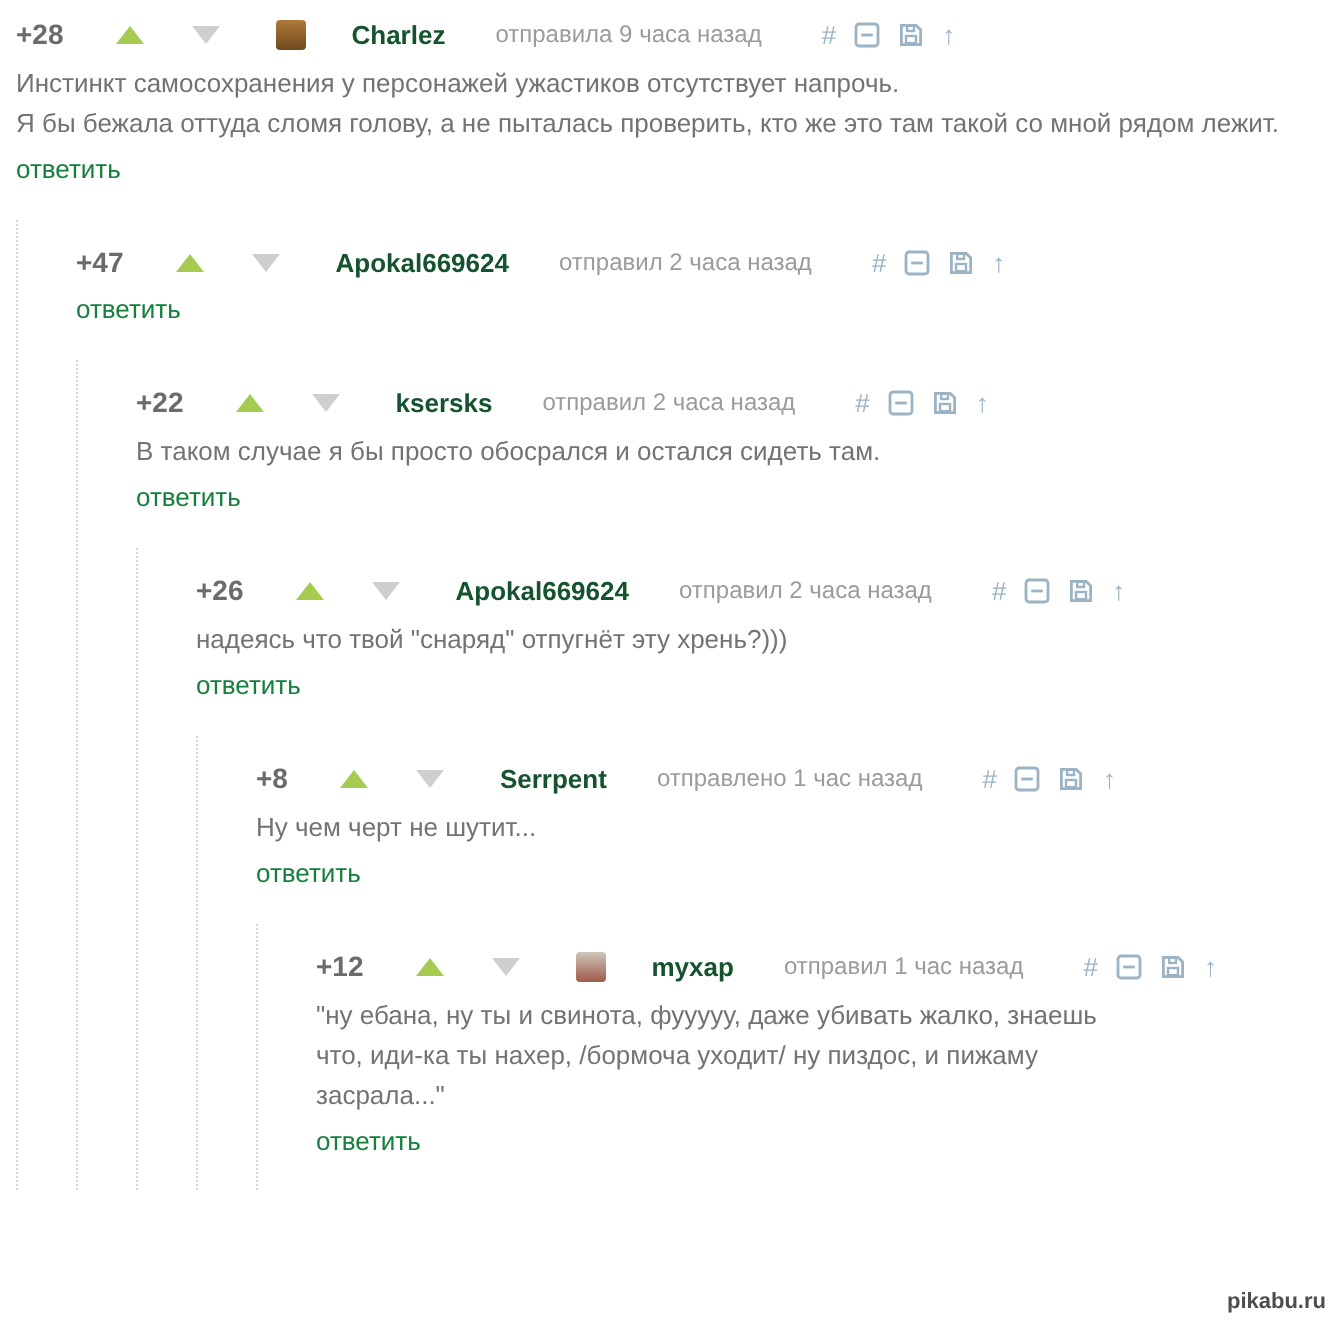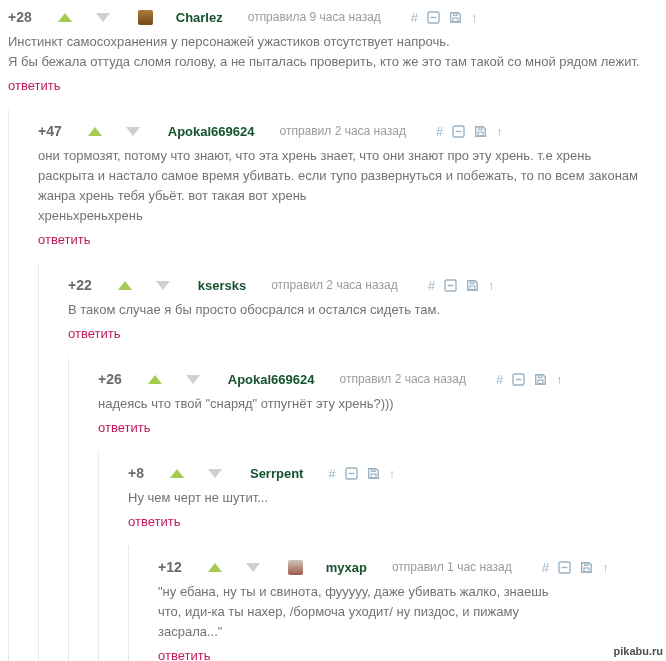--- a/index.html
+++ b/index.html
@@ -16,21 +16,21 @@
   .arrow{width:0;height:0;display:inline-block;cursor:pointer;}
   .arrow.up{border-left:7px solid transparent;border-right:7px solid transparent;border-bottom:9px solid #a5cb51;margin-right:8px;}
   .arrow.down{border-left:7px solid transparent;border-right:7px solid transparent;border-top:9px solid #cfcfcf;margin-right:12px;}
   .avatar{width:15px;height:15px;border-radius:2px;display:inline-block;margin-right:7px;flex:0 0 auto;}
   .username{font-size:13px;font-weight:bold;color:#14532d;margin-right:9px;cursor:pointer;}
   .meta{font-size:12px;color:#9b9b9b;margin-right:14px;}
   .actions{display:inline-flex;align-items:center;}
   .act{color:#9cb3c4;font-size:13px;margin-right:9px;cursor:pointer;display:inline-flex;align-items:center;line-height:1;}
   .act svg{display:block;}
   .c-body{font-size:13px;line-height:20px;color:#737373;margin-bottom:4px;white-space:pre-line;}
-  .c-reply{font-size:13px;line-height:15px;color:#be185d;display:inline-block;cursor:pointer;text-decoration:none;}
+  .c-reply{font-size:13px;line-height:15px;color:#15803d;display:inline-block;cursor:pointer;text-decoration:none;}
   .children{margin-top:16px;padding-top:12px;padding-left:29px;border-left:1px dotted #d3d3d3;}
   
   .children .children .children .children .children > .comment{padding-bottom:15px;}
   #watermark{
     position:absolute;right:3px;bottom:4px;
     font-size:11px;font-weight:bold;color:#4e4e4e;
     text-shadow:-1px -1px 0 #fff,1px -1px 0 #fff,-1px 1px 0 #fff,1px 1px 0 #fff,0 1px 0 #fff,0 -1px 0 #fff,1px 0 0 #fff,-1px 0 0 #fff;
   }
 </style>
 </head>
@@ -86,24 +86,20 @@
         <span class="act">
           <svg width="13" height="13" viewBox="0 0 13 13">
             <path d="M1.7 1.7 h7.4 l2.2 2.2 v7.4 h-9.6 z" fill="none" stroke="#9cb3c4" stroke-width="1.4"></path>
             <rect x="4" y="7" width="5" height="3.6" fill="none" stroke="#9cb3c4" stroke-width="1.2"></rect>
             <rect x="4.6" y="1.9" width="3.4" height="2.6" fill="none" stroke="#9cb3c4" stroke-width="1.2"></rect>
           </svg>
         </span>
         <span class="act">↑</span>
       </span>
     </div>
-    <div class="c-body">они тормозят, потому что знают, что эта хрень знает, что они знают про эту хрень. т.е хрень
-раскрыта и настало самое время убивать. если тупо развернуться и побежать, то по всем законам
-жанра хрень тебя убьёт. вот такая вот хрень
-хреньхреньхрень</div>
     <a class="c-reply">ответить</a>
     <div class="children">
             <div class="comment">
     <div class="c-header">
       <span class="rating">+22</span>
       <span class="arrow up"></span>
       <span class="arrow down"></span>
 
       <span class="username">ksersks</span>
       <span class="meta">отправил 2 часа назад</span>
@@ -157,20 +153,21 @@
     <div class="c-body">надеясь что твой "снаряд" отпугнёт эту хрень?)))</div>
     <a class="c-reply">ответить</a>
     <div class="children">
                     <div class="comment">
     <div class="c-header">
       <span class="rating">+8</span>
       <span class="arrow up"></span>
       <span class="arrow down"></span>
 
       <span class="username">Serrpent</span>
+      <span class="meta">отправлено 1 час назад</span>
       <span class="actions">
         <span class="act">#</span>
         <span class="act">
           <svg width="13" height="13" viewBox="0 0 13 13">
             <rect x="1" y="1" width="11" height="11" rx="1.5" fill="none" stroke="#9cb3c4" stroke-width="1.4"></rect>
             <line x1="3.6" y1="6.5" x2="9.4" y2="6.5" stroke="#9cb3c4" stroke-width="1.4"></line>
           </svg>
         </span>
         <span class="act">
           <svg width="13" height="13" viewBox="0 0 13 13">

